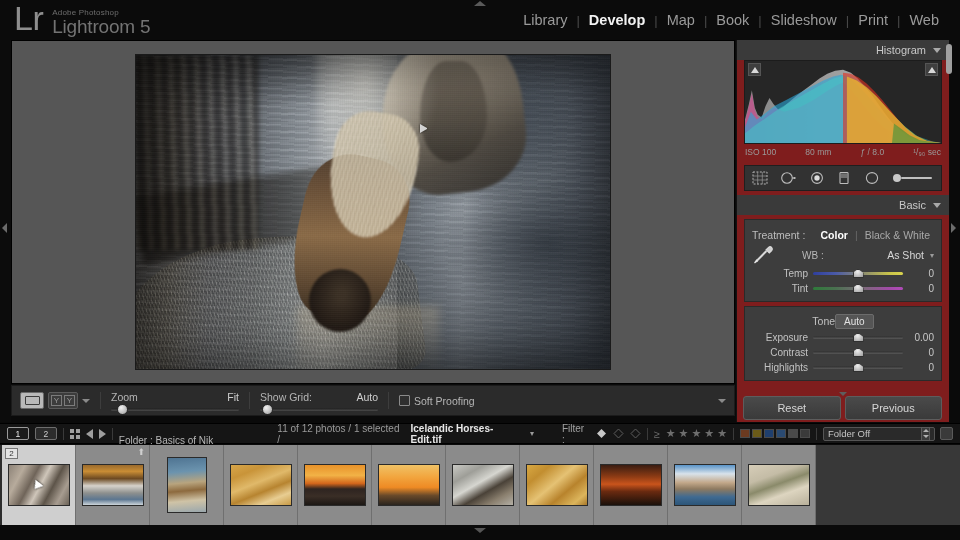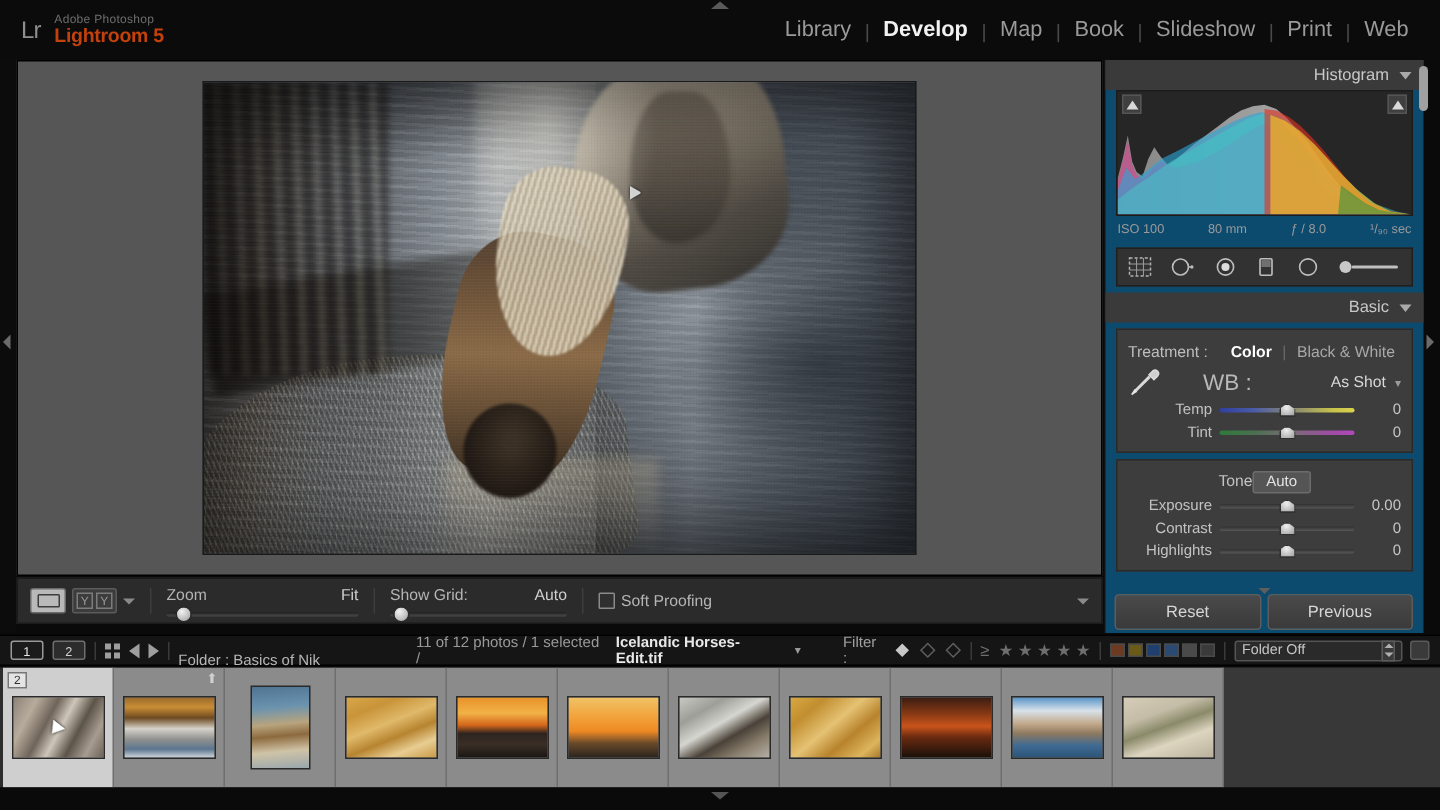--- a/index.html
+++ b/index.html
@@ -13,26 +13,26 @@
   #app { position: relative; width: 960px; height: 540px; background: #0a0a0a; }
 
   
   #header {
     position: absolute; left: 0; top: 0; width: 960px; height: 40px;
     background: #0b0b0b;
     display: flex; align-items: center;
   }
   #brand { display: flex; align-items: flex-end; padding-left: 14px; gap: 9px; }
   #lr-mark {
-    font-size: 16px; color: #8e8e8e; letter-spacing: -0.5px;
+    font-size: 34px; color: #8e8e8e; letter-spacing: -0.5px;
     font-weight: 400; line-height: 1; position: relative; top: -2px;
   }
   #brand-text { line-height: 1.05; }
   #brand-sup { font-size: 8px; color: #6e6e6e; letter-spacing: 0.2px; display: block; }
-  #brand-name { font-size: 13px; color: #c2410c; letter-spacing: -0.2px; display: block; font-weight: 700; }
+  #brand-name { font-size: 19px; color: #737373; letter-spacing: -0.2px; display: block; font-weight: 400; }
 
   #modules {
     margin-left: auto; display: flex; align-items: center;
     padding-right: 12px; gap: 0px; font-size: 14.5px;
   }
   .module { color: #9a9a9a; padding: 0 9px; cursor: pointer; white-space: nowrap; }
   .module.active { color: #f2f2f2; font-weight: bold; }
   .msep { color: #4a4a4a; font-size: 13px; }
 
   #top-arrow {
@@ -248,21 +248,21 @@
     border: 1px solid #2a2a2a; cursor: pointer;
   }
   .tb-check {
     width: 11px; height: 11px; border: 1px solid #8a8a8a; background: #2f2f2f;
     border-radius: 1px; cursor: pointer;
   }
 
   
   #rightpanel {
     position: absolute; left: 736px; top: 40px; width: 213px; height: 382px;
-    background: #0c4a6e; border-left: 1px solid #121212;
+    background: #7f1d1d; border-left: 1px solid #121212;
   }
   #right-toggle {
     position: absolute; left: 951px; top: 223px;
     width: 0; height: 0; border-top: 5px solid transparent;
     border-bottom: 5px solid transparent; border-left: 5px solid #6b6b6b;
     cursor: pointer;
   }
   #rp-scroll {
     position: absolute; left: 946px; top: 44px; width: 6px; height: 30px;
     background: #a0a0a0; border-radius: 3px; cursor: pointer;
@@ -307,21 +307,21 @@
   .section { margin: 0 7px; background: #3d3d3d; border: 1px solid #2a2a2a; padding: 5px 0; }
   .treatment-row {
     display: flex; align-items: center; height: 19px; padding: 0 7px; gap: 6px;
     font-size: 10.5px; color: #bdbdbd;
   }
   .tr-opt { color: #a8a8a8; cursor: pointer; padding: 0 4px; }
   .tr-opt.active { color: #ffffff; font-weight: bold; }
   .tr-div { color: #6a6a6a; }
   .wb-row { display: flex; align-items: center; height: 22px; padding: 0 7px; gap: 6px; position: relative; }
   #eyedropper { width: 22px; height: 20px; position: relative; cursor: pointer; }
-  .wb-label { font-size: 15px; color: #b8b8b8; margin-left: 22px; }
+  .wb-label { font-size: 10px; color: #b8b8b8; margin-left: 22px; }
   .wb-value { font-size: 10.5px; color: #d8d8d8; margin-left: auto; cursor: pointer; }
   .wb-caret { color: #9a9a9a; font-size: 8px; }
 
   .sl-row { display: flex; align-items: center; height: 15px; padding: 0 7px; gap: 5px; }
   .sl-name { font-size: 10px; color: #c2c2c2; width: 56px; text-align: right; }
   .sl-wrap { position: relative; flex: 1; height: 12px; display:flex; align-items:center; }
   .sl-bar { width: 100%; height: 3px; border-radius: 2px; background: linear-gradient(180deg,#303030,#585858); }
   .sl-bar.temp { background: linear-gradient(90deg, #2f3f9e 0%, #4a5aa8 25%, #8a8a70 55%, #c9c44a 85%, #d8d24e 100%); }
   .sl-bar.tint { background: linear-gradient(90deg, #2e7a3a 0%, #4a7050 25%, #7a6a78 55%, #a24aa8 85%, #b04ab8 100%); }
   .sl-knob {

